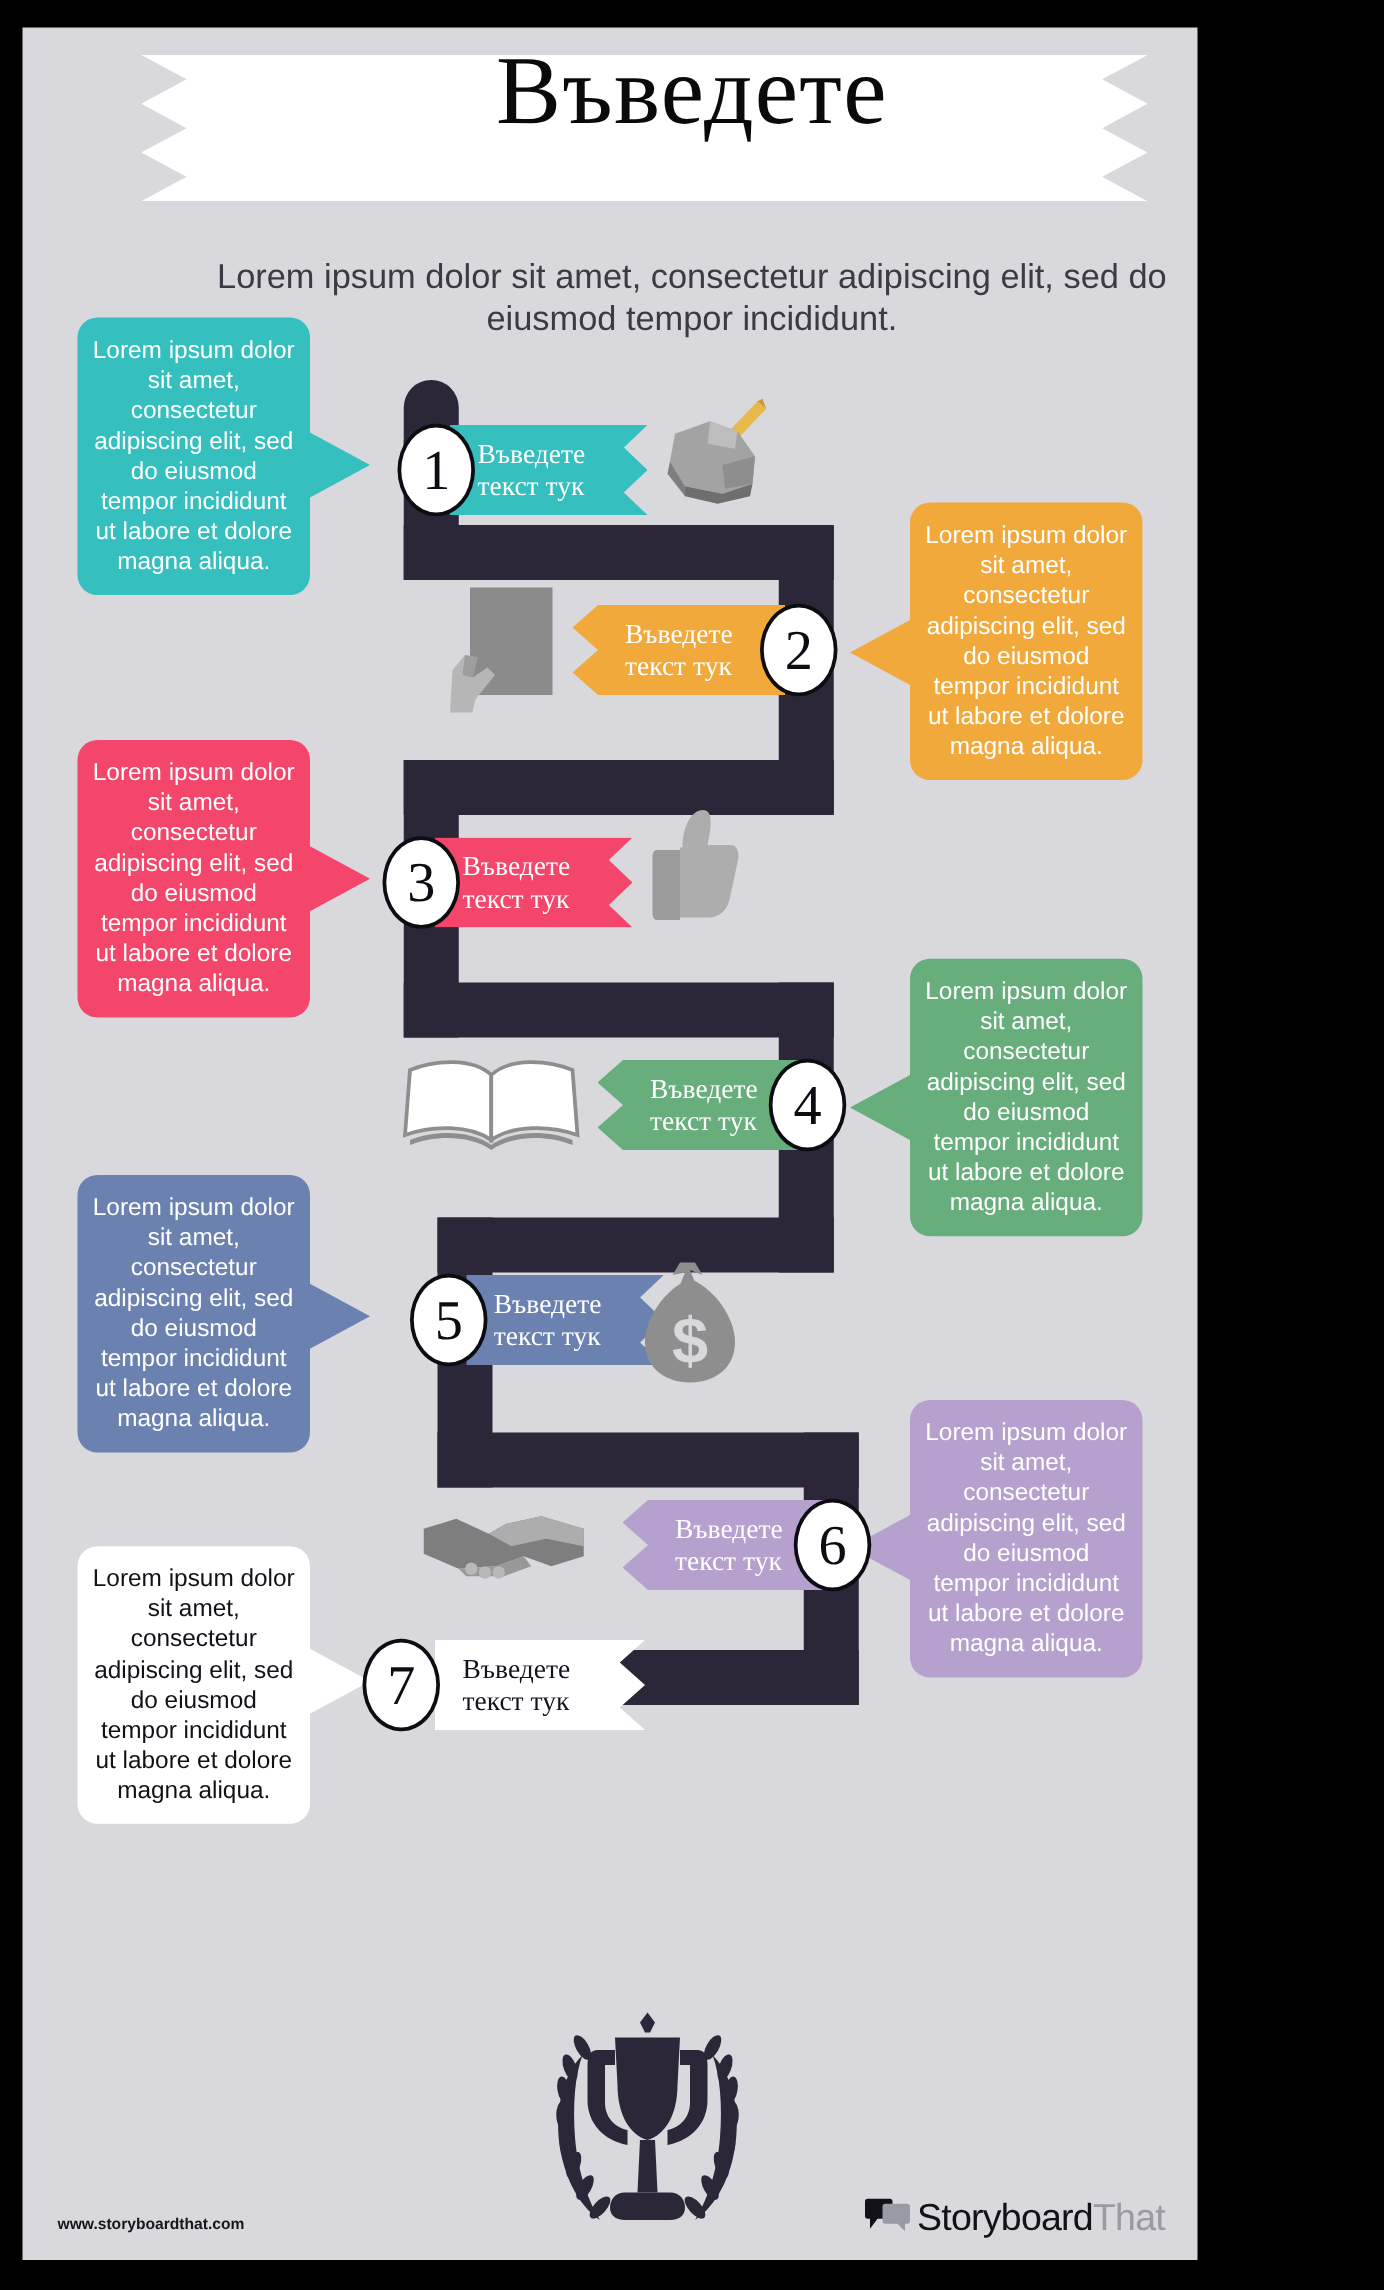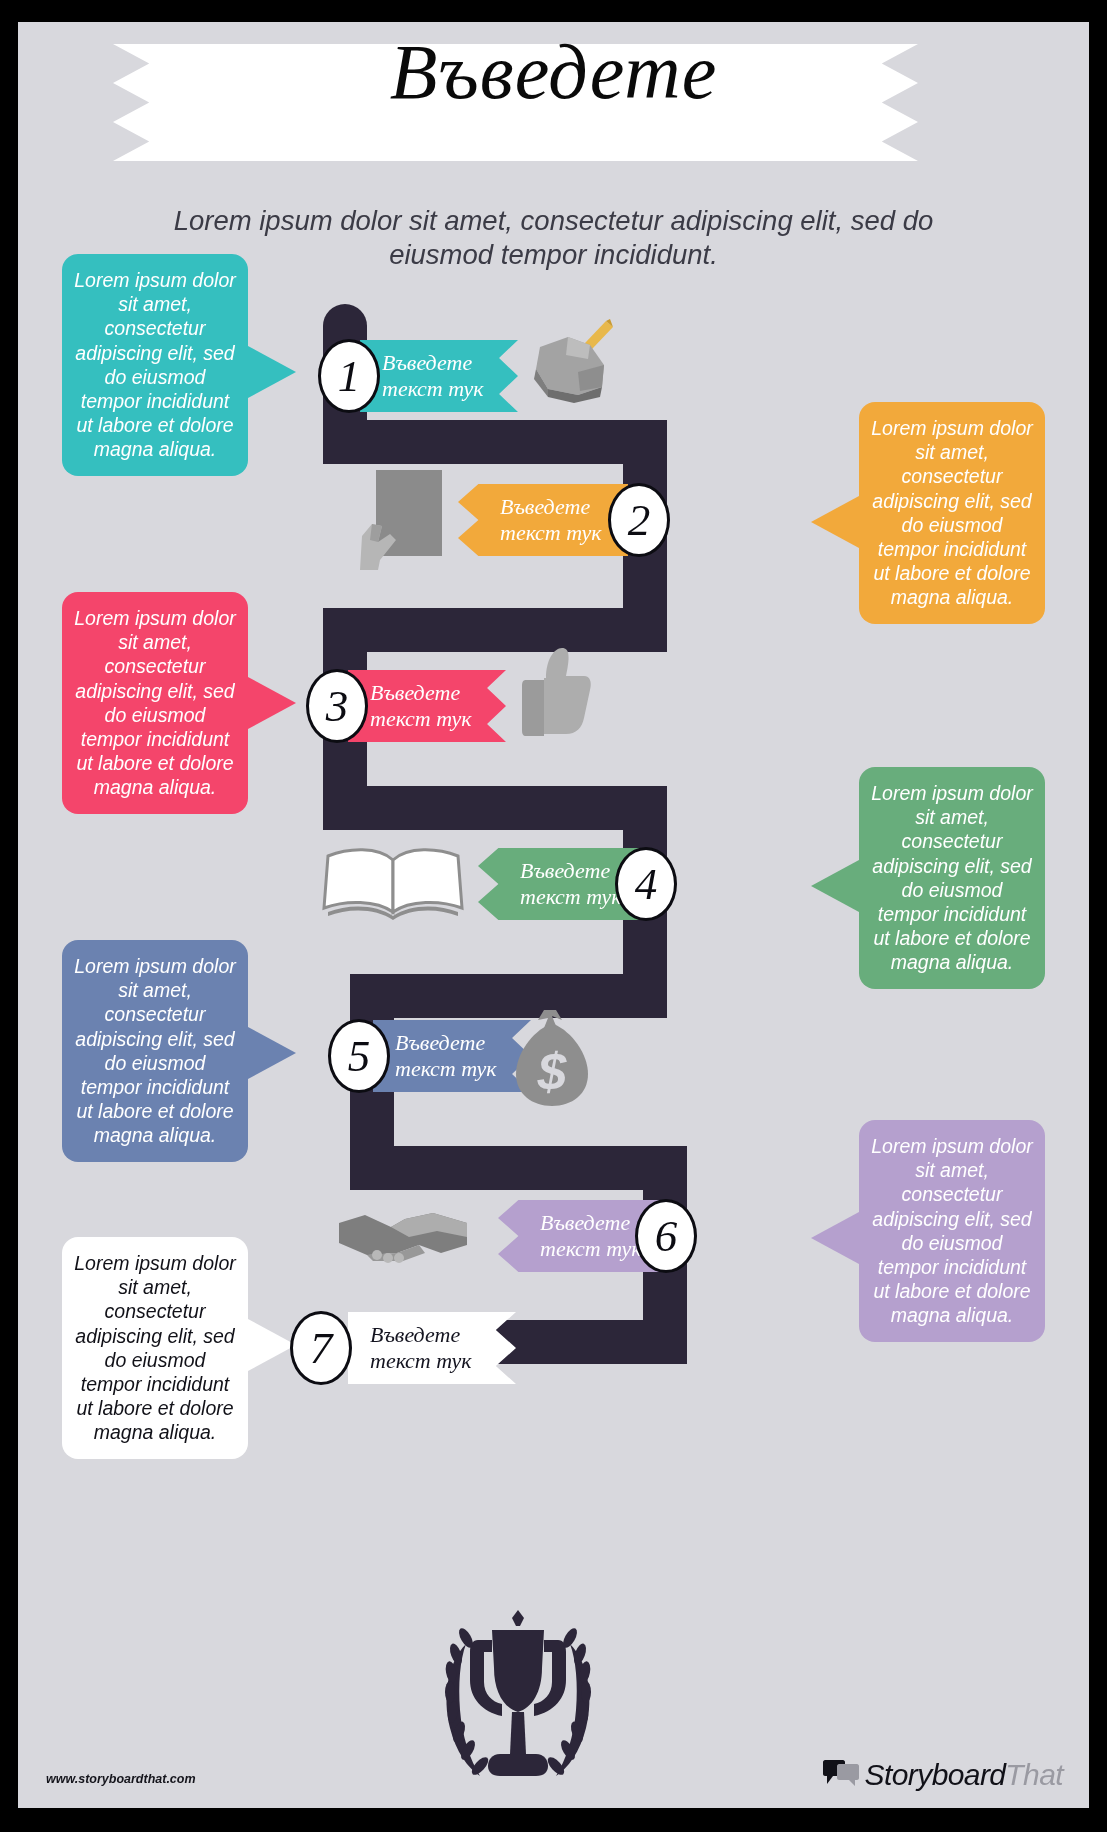--- a/index.html
+++ b/index.html
@@ -5,24 +5,23 @@
   * { box-sizing: border-box; margin: 0; padding: 0; }
   html, body {
     width: 1107px; height: 1832px;
     background: #000;
     font-family: "Liberation Sans", sans-serif;
     overflow: hidden;
   }
   #poster {
     position: absolute;
     left: 18px; top: 22px;
-    width: 1071px; height: 1786px;
+    width: 940px; height: 1786px;
     background: #D8D8DD;
     overflow: hidden;
-    font-style: italic;
   }
 
   
   .banner {
     position: absolute;
     left: 95px; top: 22px;
     width: 805px; height: 117px;
     background: #FFFFFF;
     -webkit-clip-path: polygon(
       0% 0%, 100% 0%,

